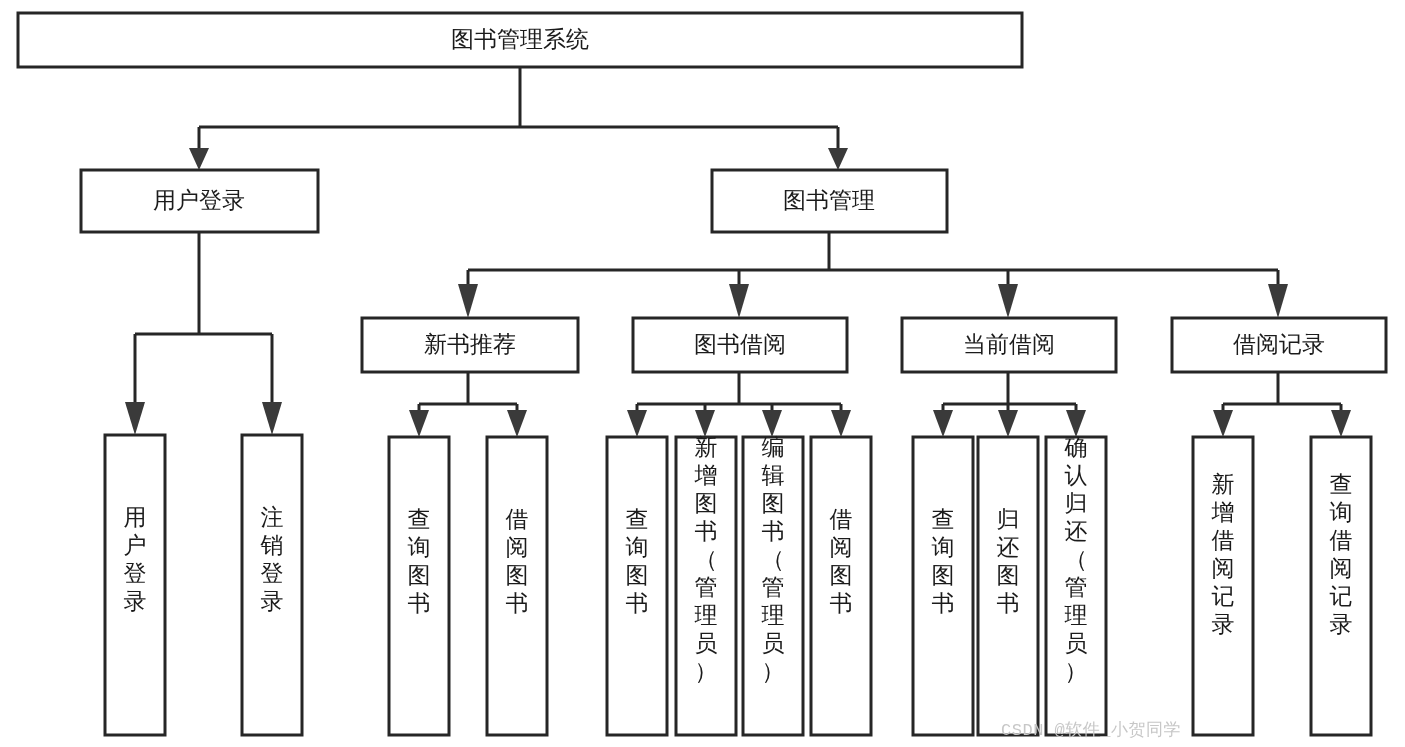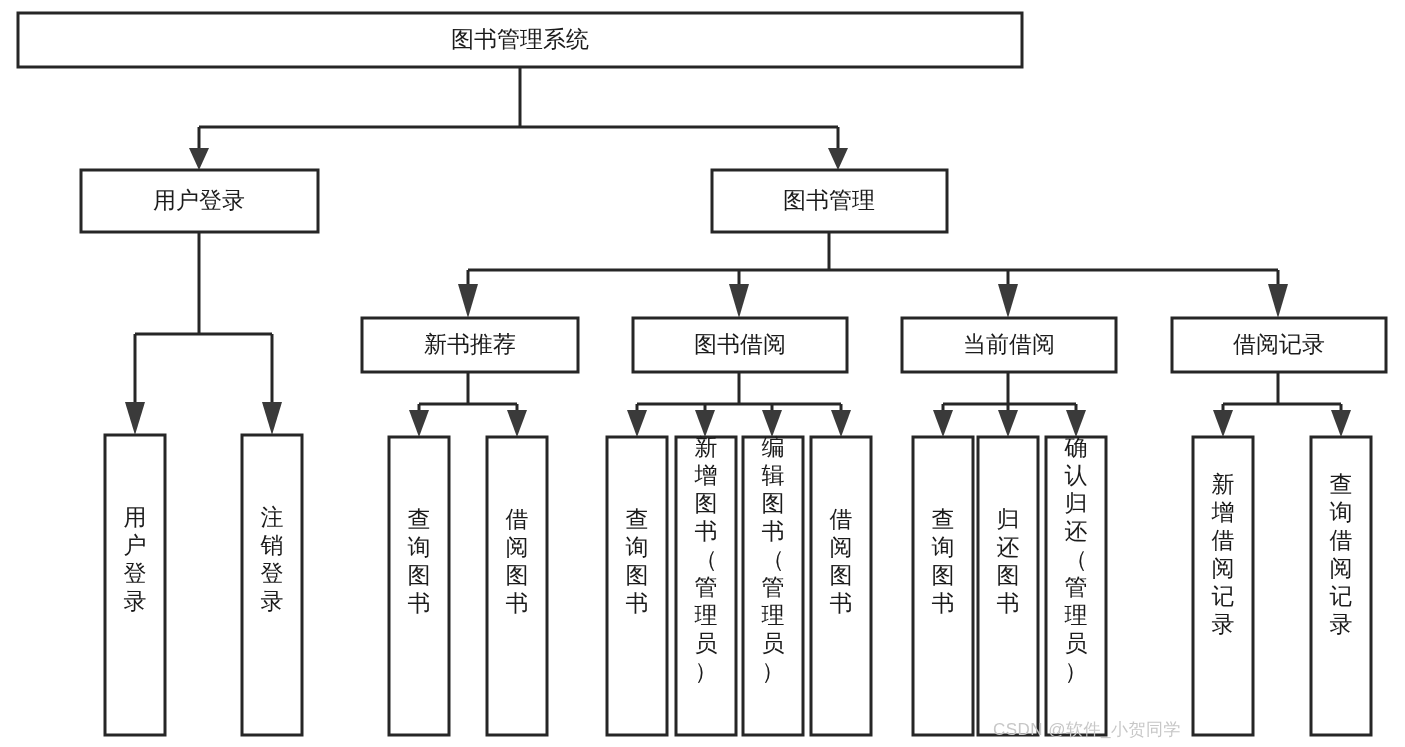--- a/index.html
+++ b/index.html
@@ -51,21 +51,21 @@
   .node-label-v {
     font-family: "Liberation Sans", "DejaVu Sans", sans-serif;
     font-size: 23px;
     fill: #1b1b1b;
     text-anchor: middle;
   }
   .watermark {
     position: absolute;
     right: 8px;
     bottom: 6px;
-    font-family: Liberation Sans, sans-serif;
+    font-family: Liberation Mono, monospace;
     font-size: 17px;
     color: #c7c7c7;
     letter-spacing: 0.5px;
     white-space: nowrap;
     user-select: none;
   }
 </style>
 </head>
 <body>
 

